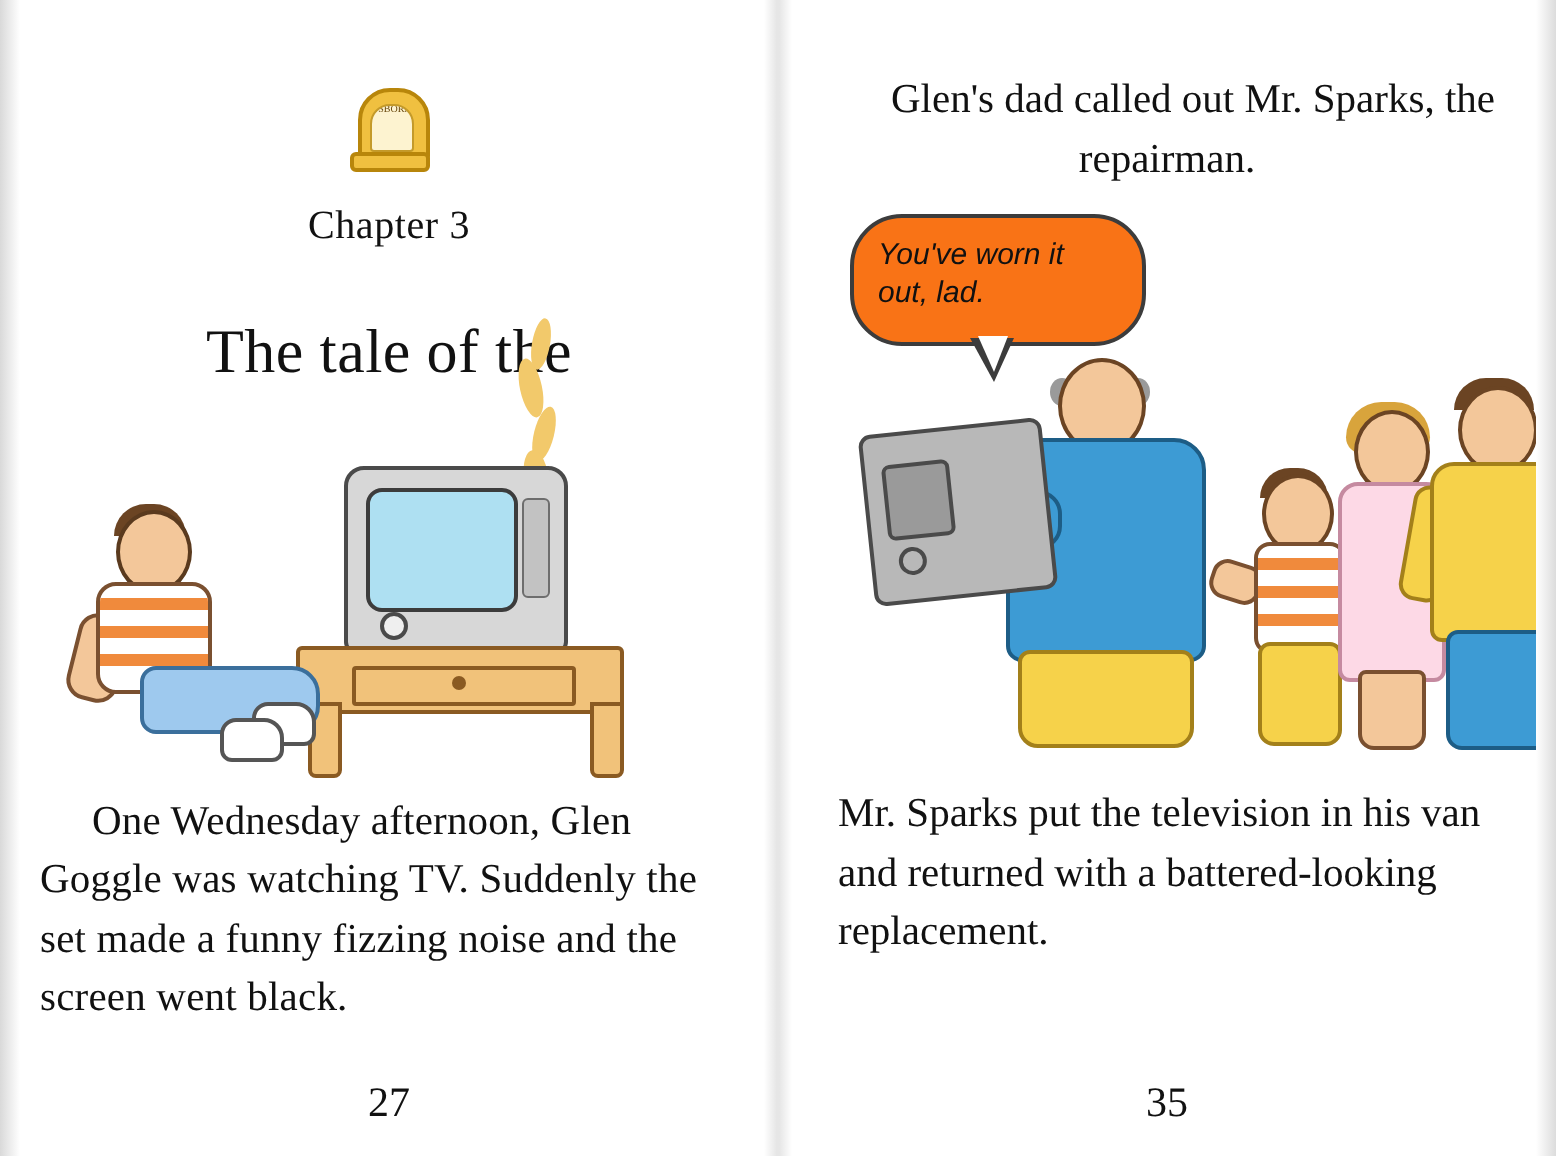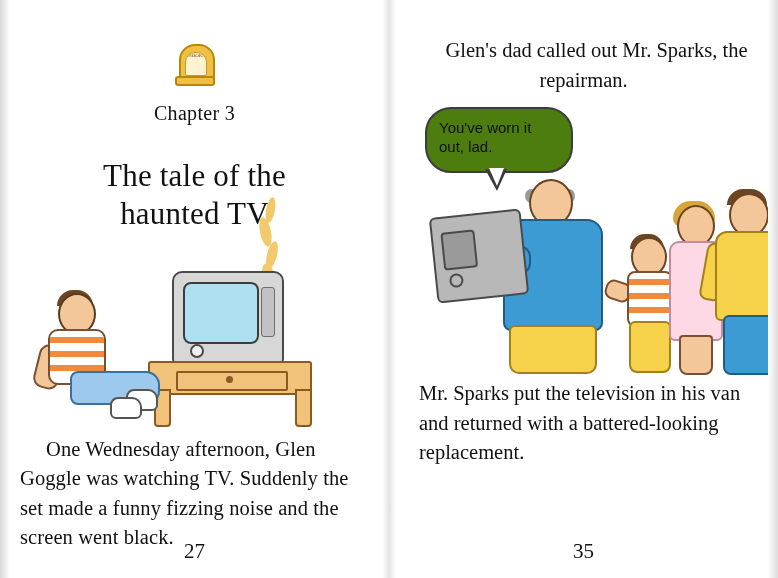--- a/index.html
+++ b/index.html
@@ -243,29 +243,30 @@
     text-indent: 26px;
     text-align: center;
   }
   .illus-right {
     position: relative;
     height: 272px;
     margin-top: 6px;
   }
   .bubble {
     position: absolute;
-    background: #4d7c0f;
+    background: #f97316;
     border: 2px solid #3c3c3c;
     border-radius: 26px;
     font-family: "Liberation Sans", sans-serif;
     font-size: 15px;
     line-height: 1.25;
     padding: 10px 12px;
     box-sizing: border-box;
     color: #111;
+    font-style: italic;
   }
   .bubble .tail {
     position: absolute;
     width: 0; height: 0;
   }
   .bubble-1 { left: 6px; top: 6px; width: 148px; height: 66px; }
   .bubble-1 .tail {
     left: 58px; bottom: -20px;
     border-left: 12px solid transparent;
     border-right: 10px solid transparent;
@@ -330,21 +331,21 @@
   .dad .hair { position:absolute; left:18px; top:-4px; width:40px; height:16px; background:#6b4423; border-radius:20px 20px 0 0; }
   .dad .shirt { position:absolute; left:6px; top:38px; width:66px; height:86px; background:#f6d24a; border:2px solid #a3801a; border-radius:12px 12px 6px 6px; }
   .dad .arm { position:absolute; top:50px; width:18px; height:54px; background:#f6d24a; border:2px solid #a3801a; border-radius:8px; }
   .dad .arm.l { left:-6px; transform: rotate(10deg); }
   .dad .arm.r { left:62px; transform: rotate(-10deg); }
   .dad .pants { position:absolute; left:14px; top:122px; width:50px; height:56px; background:#3d9bd4; border:2px solid #1d5d86; border-radius:6px 6px 8px 8px; }
 
   .bottom-text {
     font-size: 20.5px;
     line-height: 1.44;
-    margin-top: 6px;
+    margin-top: 20px;
   }
   .bottom-text p { margin: 0; text-indent: 0; }
   .bottom-text p + p { text-indent: 26px; }
 </style>
 </head>
 <body>
 
 <div class="book">
 
   <div class="gutter"></div>
@@ -354,21 +355,20 @@
     <div class="crest">
       <div class="dome"></div>
       <div class="inner">USBORNE</div>
       <div class="base"></div>
     </div>
 
     <div class="chapter-label">Chapter 3</div>
 
     <div class="chapter-title">
       <div>The tale of the</div>
-      <div>haunted TV</div>
     </div>
 
     <div class="illus-left">
 
       <div class="smoke">
         <i></i>
           <i></i>
           <i></i>
           <i></i>
       </div>

